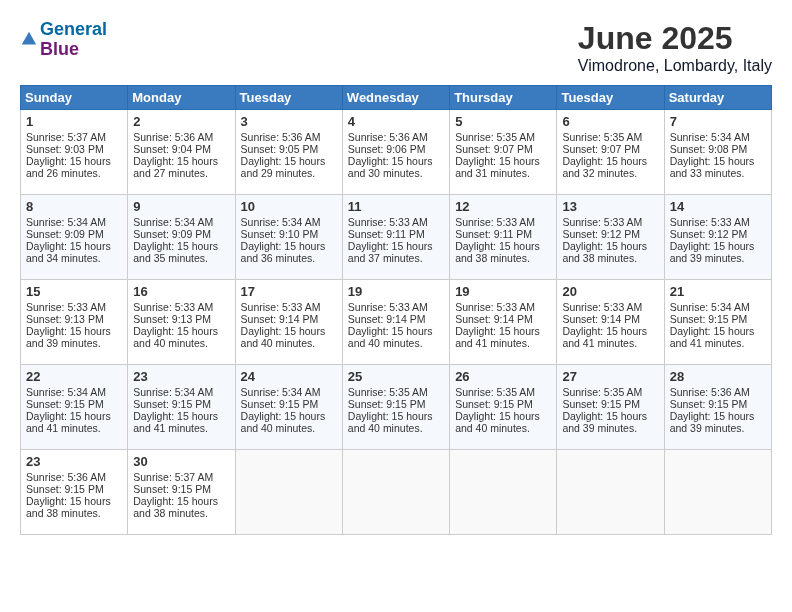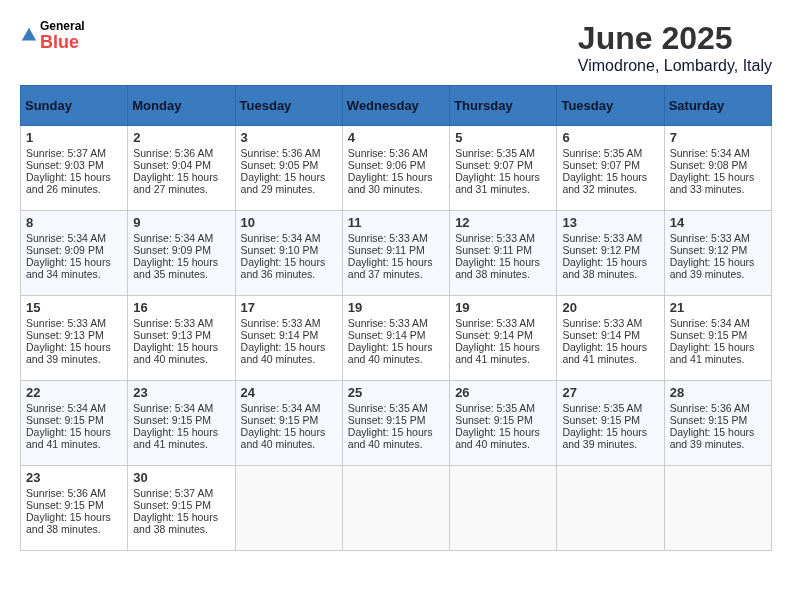--- a/index.html
+++ b/index.html
@@ -27,24 +27,24 @@
       font-size: 16px;
       color: #0f172a;
     }
     table {
       width: 100%;
       border-collapse: collapse;
       table-layout: fixed;
     }
     th {
       background-color: #3a7abf;
-      color: #0f172a;
+      color: #ffffff;
       font-size: 13px;
       font-weight: bold;
-      padding: 12px 4px;
+      padding: 4px 4px;
       text-align: left;
       border: 1px solid #2a6aaf;
     }
     td {
       vertical-align: top;
       border: 1px solid #ccc;
       padding: 4px 5px;
       font-size: 10.5px;
       color: #333;
       height: 85px;
@@ -80,22 +80,22 @@
   </style>
 </head>
 <body>
 
 <div class="header">
   <div class="logo-wrapper">
     <svg class="logo-triangle" viewBox="0 0 20 20">
       <polygon points="10,2 18,16 2,16" fill="#3a7abf"></polygon>
     </svg>
     <div class="logo-text-wrapper">
-      <span style="font-size:12px;font-weight:bold;color:#000000;">General</span>
-      <span style="font-size:18px;font-weight:bold;color:#ef4444;">Blue</span>
+      <span style="font-size:18px;font-weight:bold;color:#0369a1;">General</span>
+      <span style="font-size:18px;font-weight:bold;color:#701a75;">Blue</span>
     </div>
   </div>
   <div class="title-block">
     <div class="month-title">June 2025</div>
     <div class="location-title">Vimodrone, Lombardy, Italy</div>
   </div>
 </div>
 
 <table>
   <thead>

